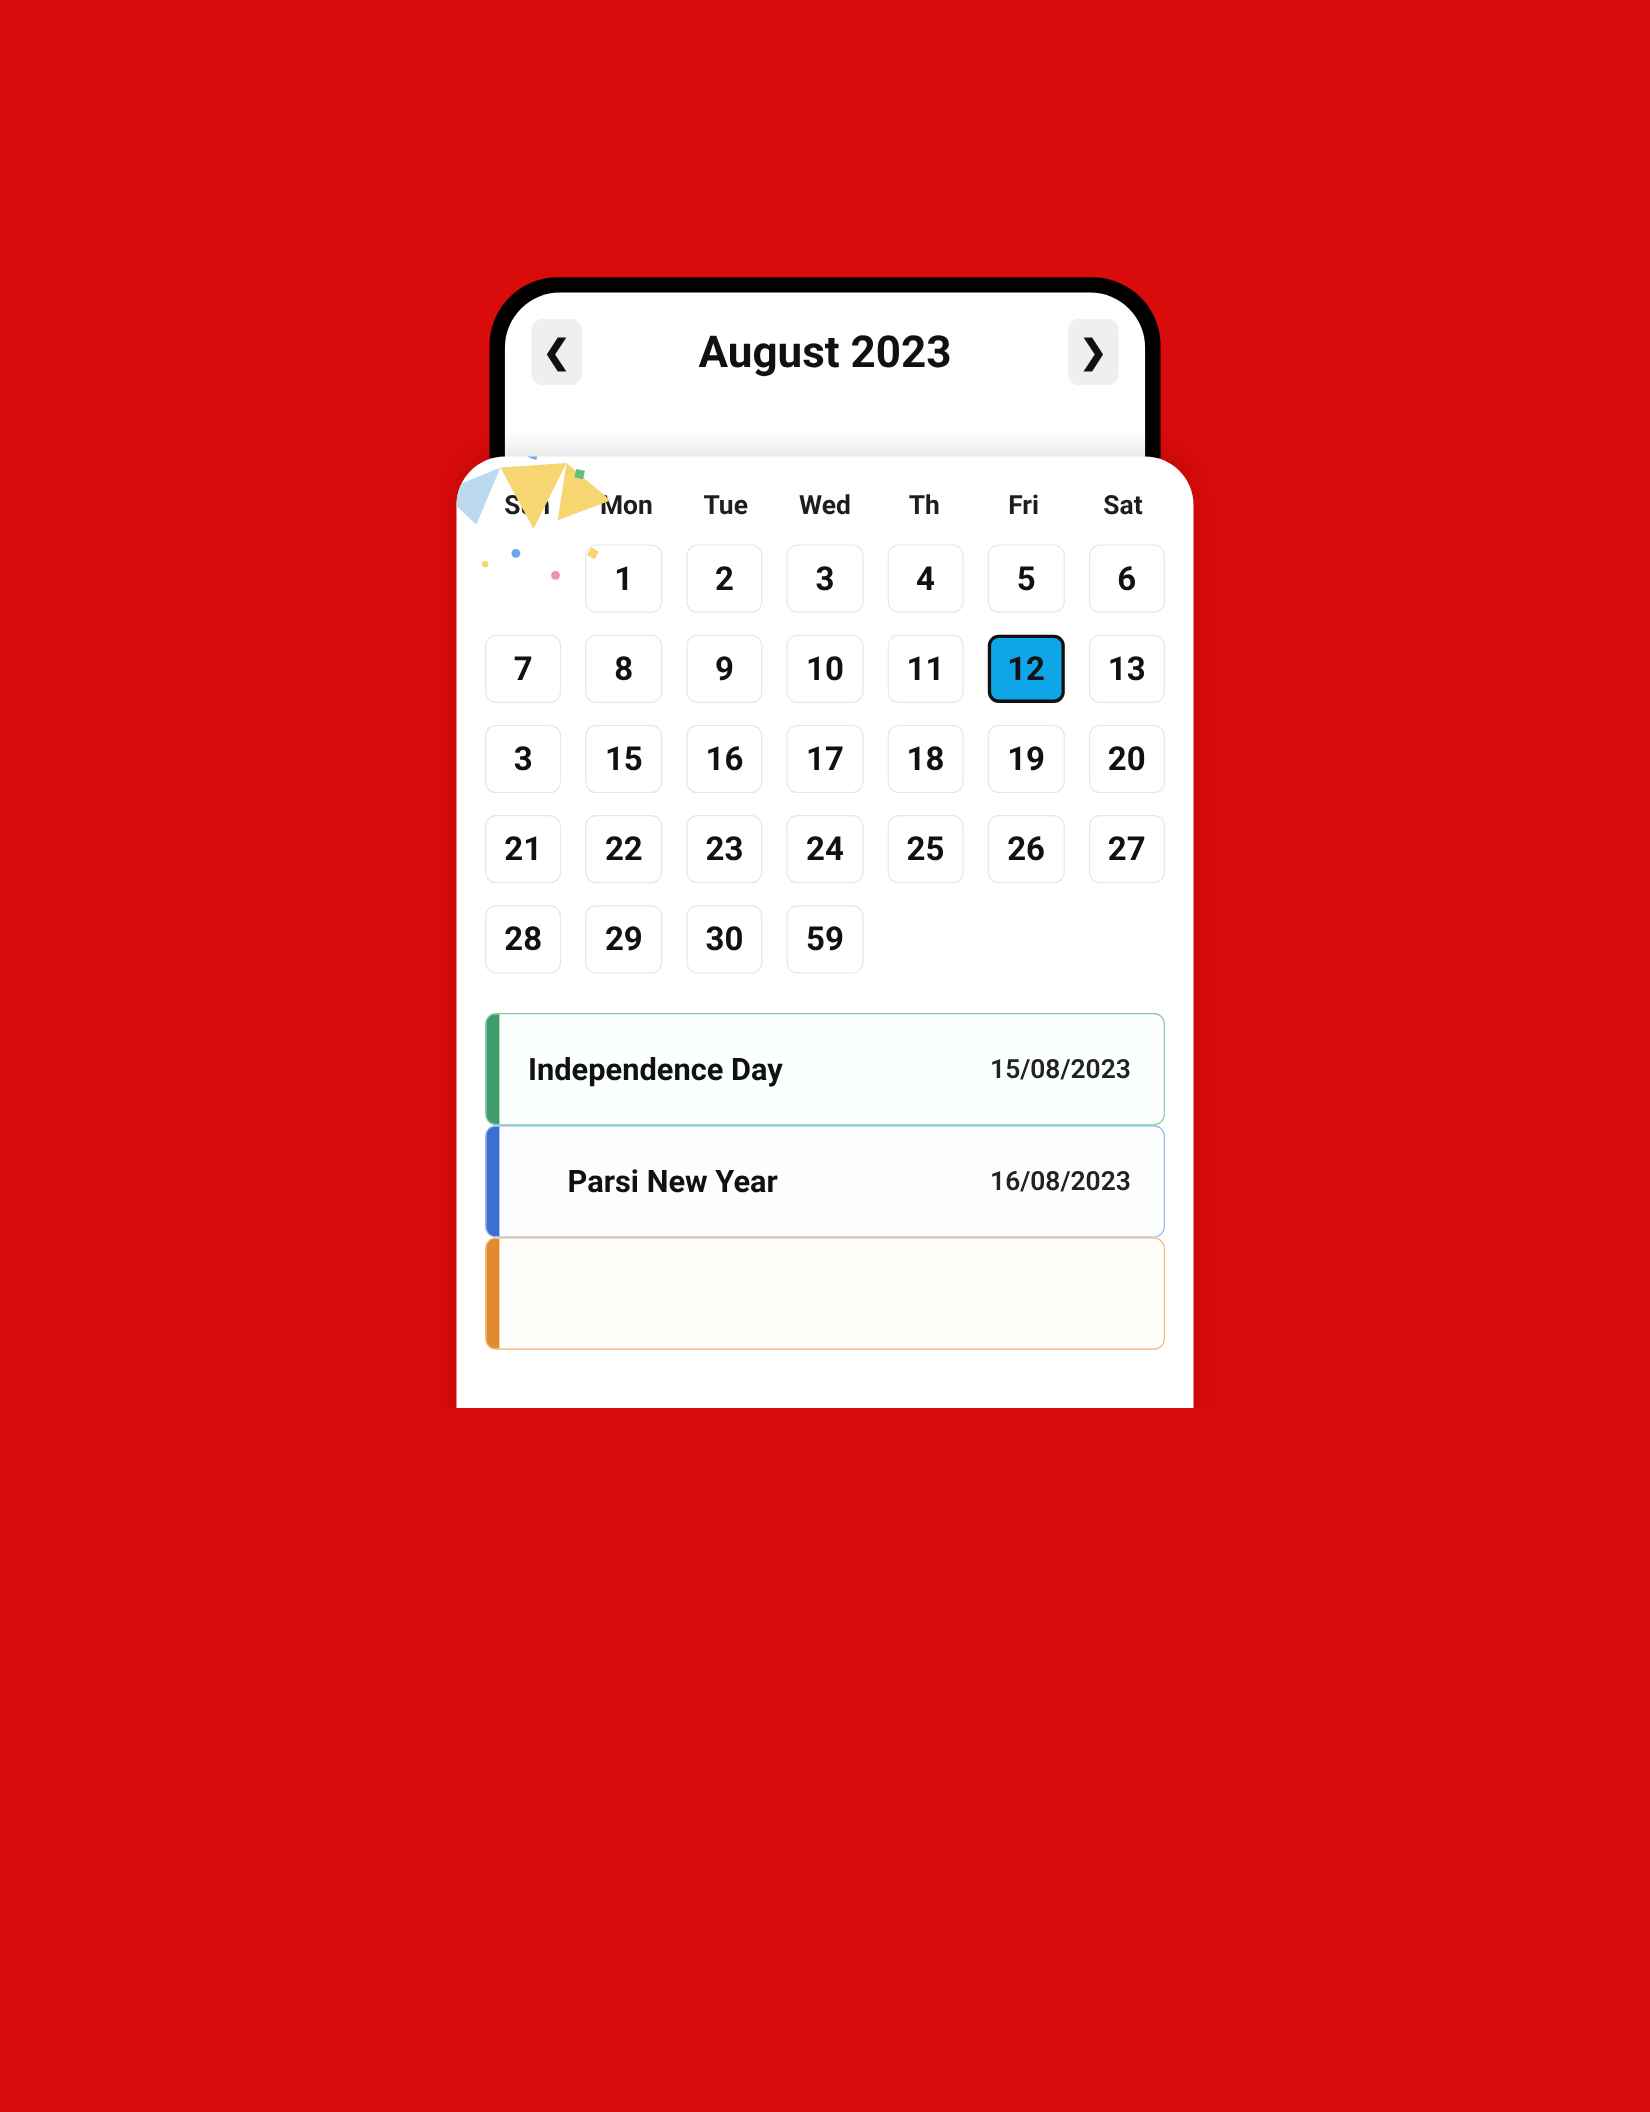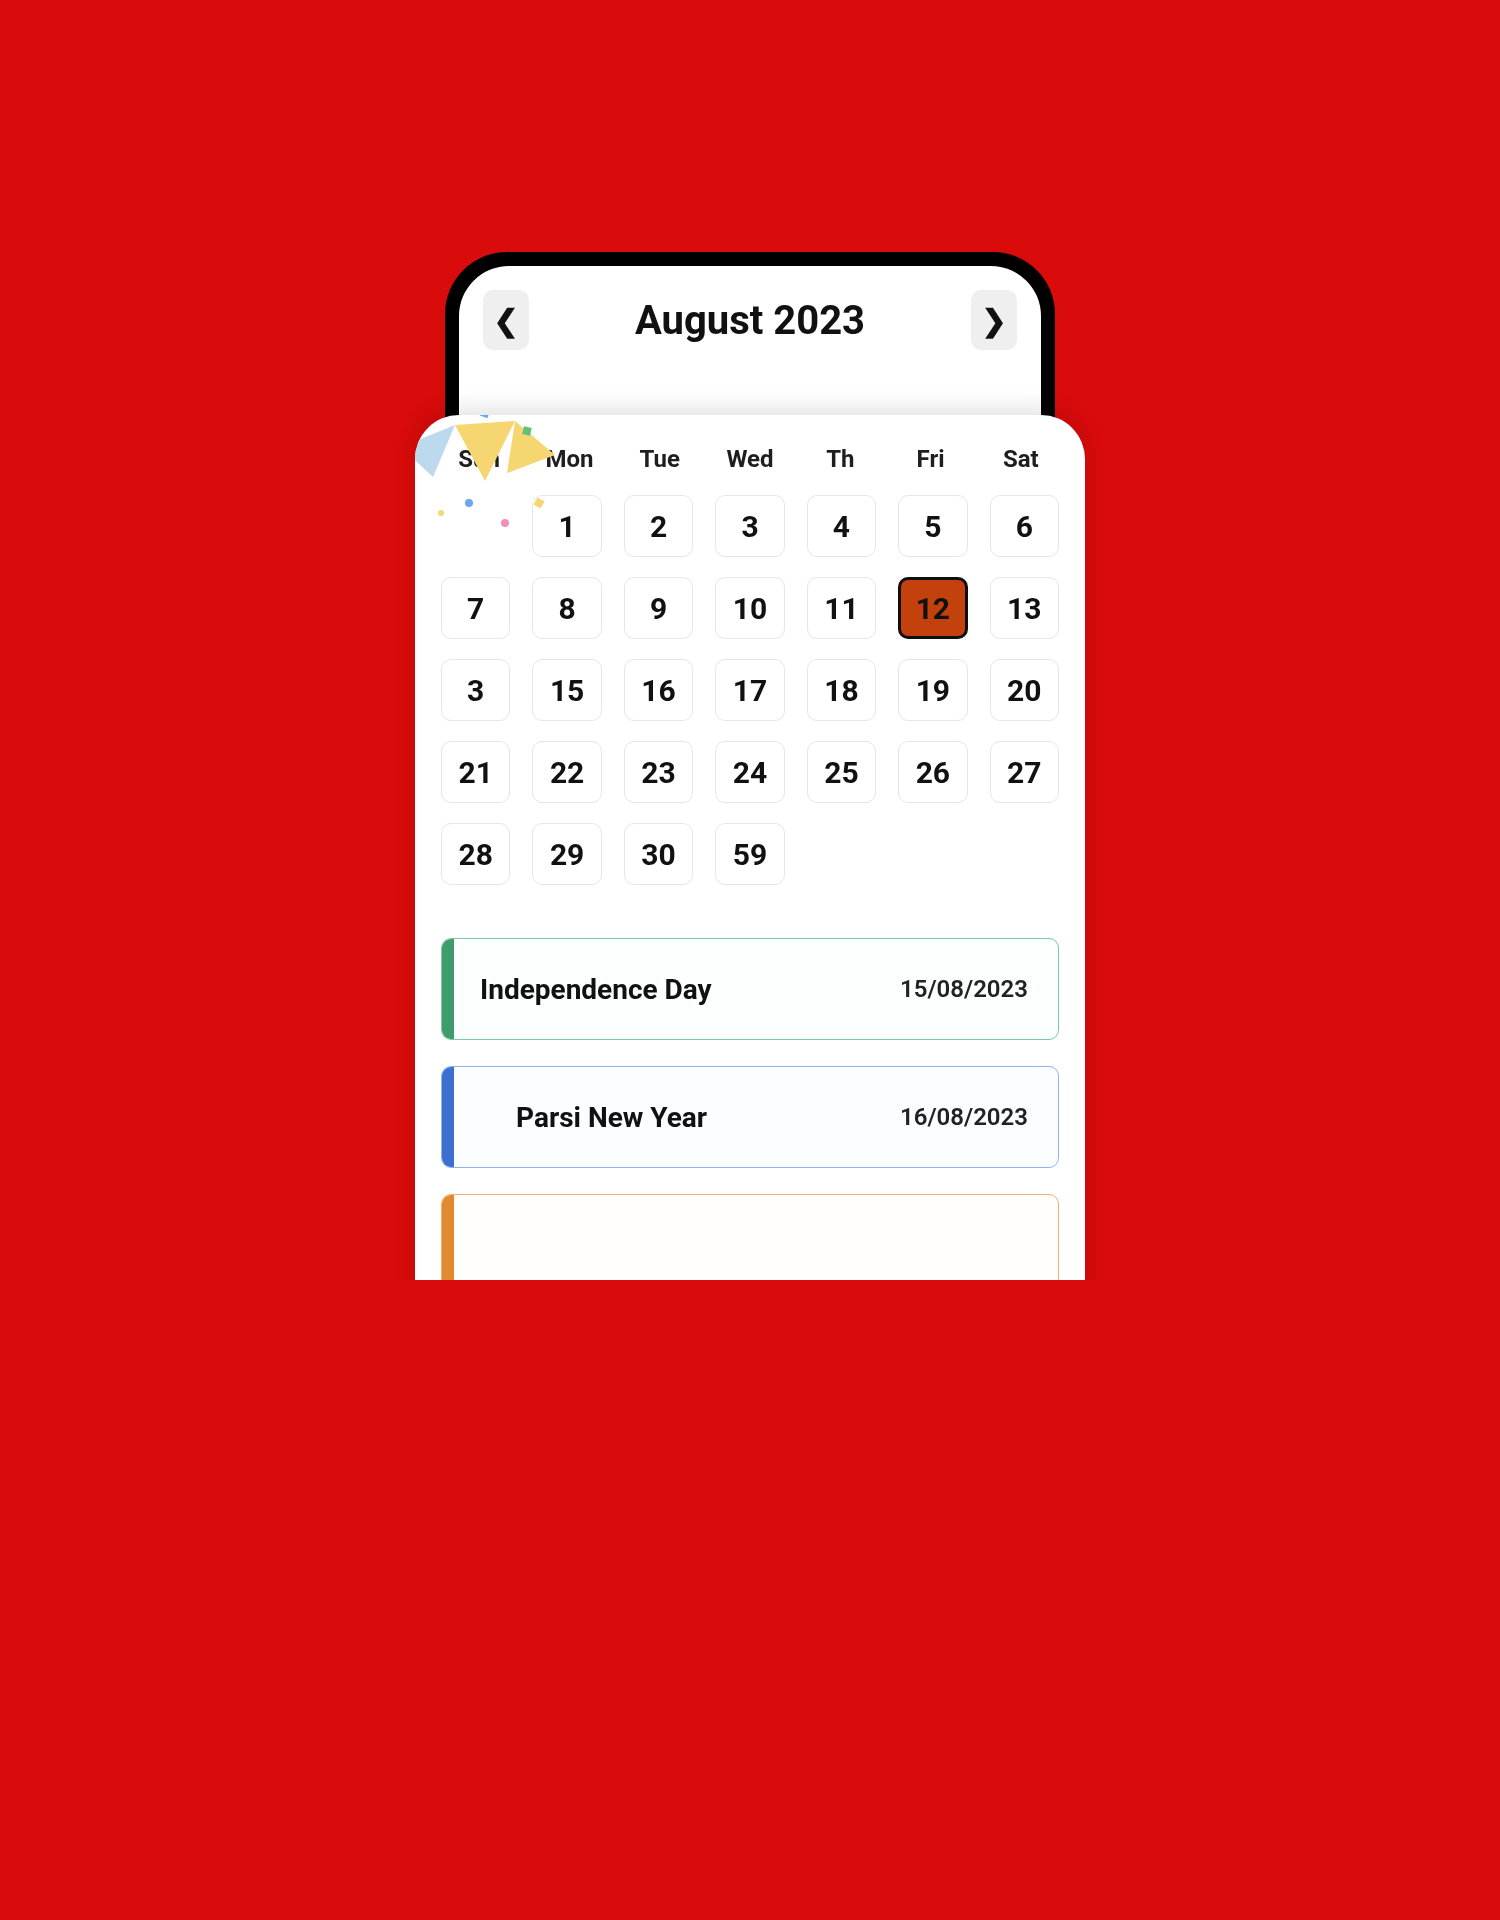--- a/index.html
+++ b/index.html
@@ -122,30 +122,29 @@
     font-size: 30px;
     font-weight: 700;
     color: #111;
     cursor: pointer;
   }
   .day-cell.blank {
     border: none;
     cursor: default;
   }
   .day-cell.selected {
-    background: #c2410c;
+    background: #0ea5e9;
     border: 3px solid #0f0f0f;
   }
 
   
   .event-list {
-    margin-top: 53px;
+    margin-top: 36px;
     display: flex;
     flex-direction: column;
-    gap: 26px;
   }
   .event-card {
     display: flex;
     align-items: center;
     justify-content: space-between;
     height: 102px;
     border: 1px solid;
     border-radius: 10px;
     padding: 0 30px 0 0;
     position: relative;

